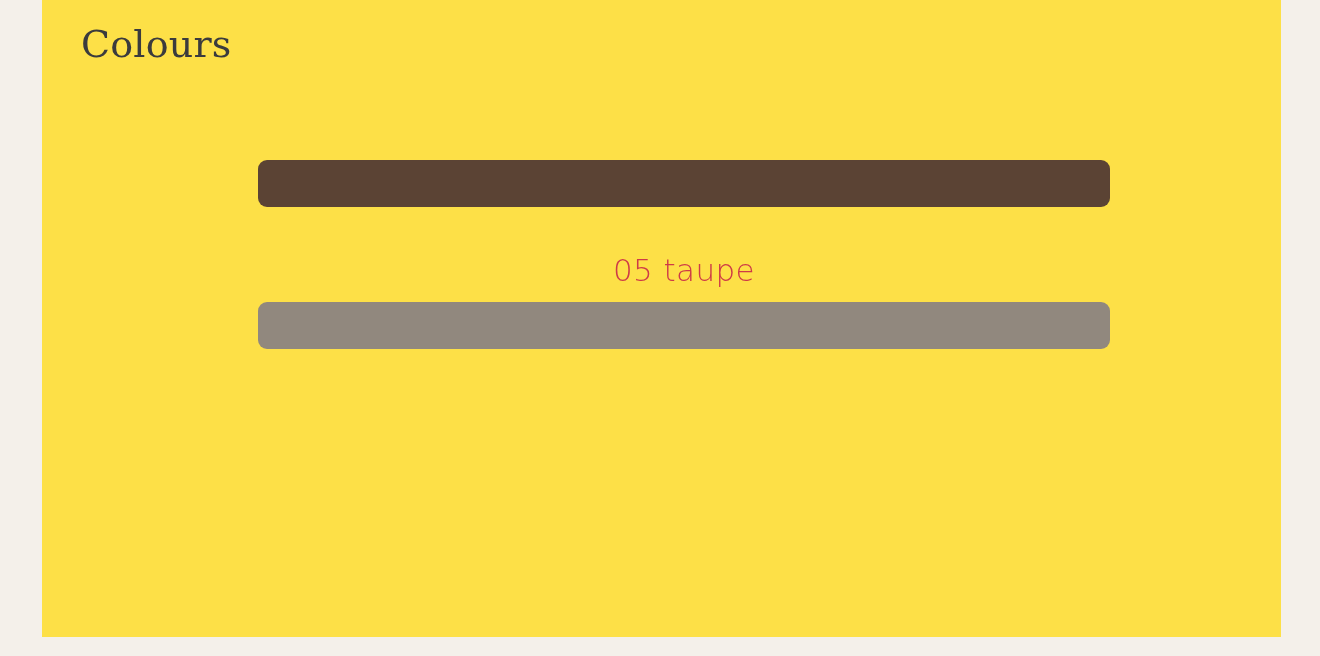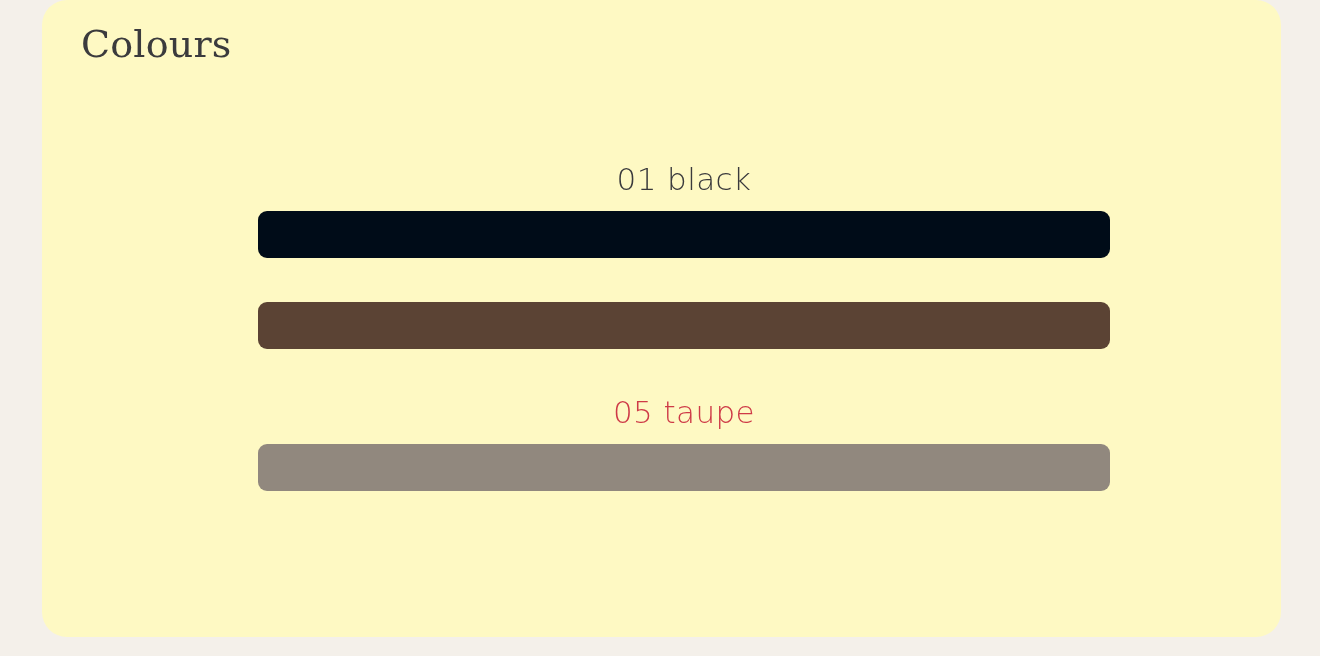--- a/index.html
+++ b/index.html
@@ -71,30 +71,26 @@
     width: 852px;
     height: 47px;
     border-radius: 9px;
     background: #cccccc;
   }
 </style>
 </head>
 <body style="background: rgb(244, 240, 234);">
 
 <div id="root">
-  <div class="card" style="background: #fef9c3; border-radius: 25px;">
+  <div class="card" style="background: #fde047;">
 
     <div class="page-title" style="color: rgb(59, 59, 61);">Colours</div>
 
     <div class="swatch-list">
 
-      <div class="swatch-row">
-        <span class="swatch-label" style="color: rgb(58, 58, 60);">01 black</span>
-        <span class="swatch-chip" style="background: rgb(0, 12, 24);"></span>
-      </div>
 
       <div class="swatch-row">
         <span class="swatch-chip" style="background: rgb(91, 67, 52);"></span>
       </div>
 
       <div class="swatch-row is-highlighted">
         <span class="swatch-label" style="color: rgb(206, 58, 71);">05 taupe</span>
         <span class="swatch-chip" style="background: rgb(145, 136, 126);"></span>
       </div>
 

